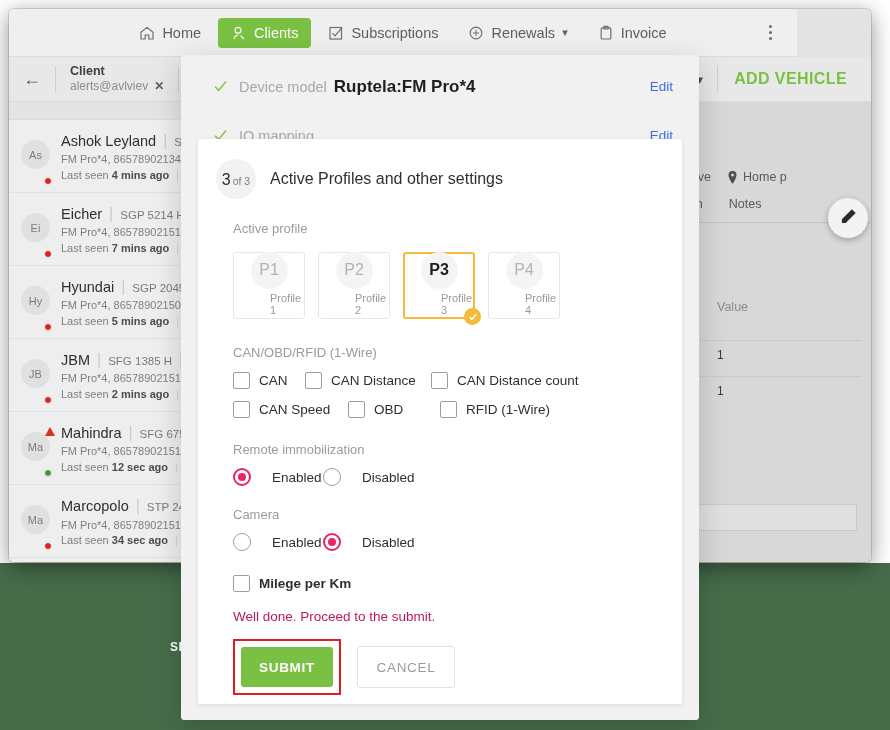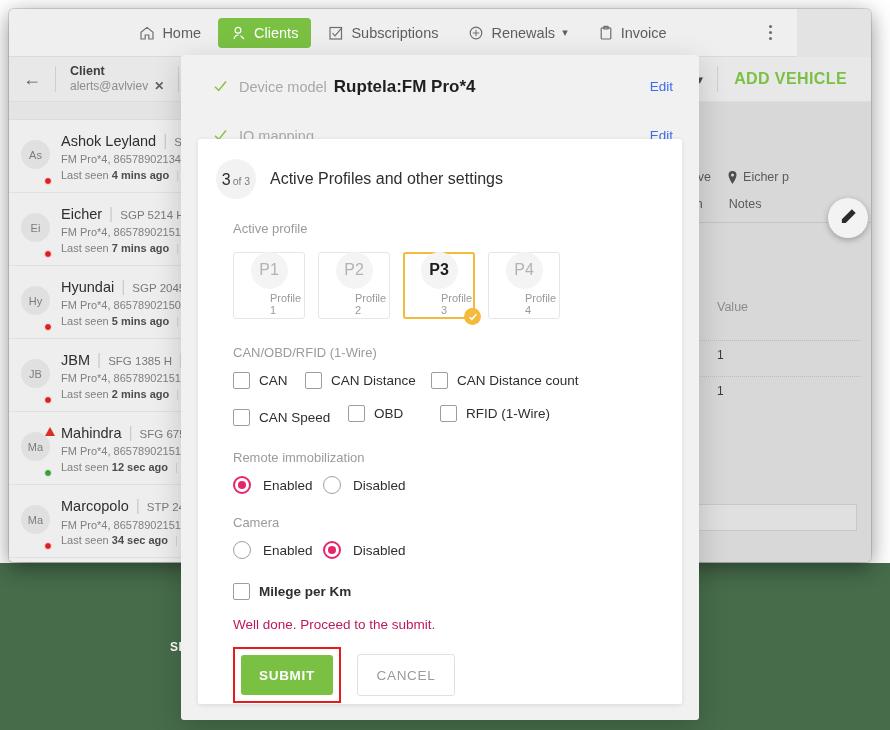--- a/index.html
+++ b/index.html
@@ -282,21 +282,21 @@
     font-size: 13.5px; color: #2f2f2f; cursor: pointer;
   }
   .box {
     width: 17px; height: 17px; border: 1.5px solid #9d9d9d;
     border-radius: 2px; background: #ffffff; flex: 0 0 17px;
   }
 
   
   .rd-row { display: flex; align-items: center; padding-left: 35px; margin-top: 11px; }
   .rd {
-    display: flex; align-items: center; gap: 12px;
+    display: flex; align-items: center; gap: 21px;
     font-size: 13.5px; color: #2f2f2f; cursor: pointer;
   }
   .circ {
     width: 18px; height: 18px; border-radius: 50%;
     border: 1.5px solid #a0a0a0; background: #ffffff;
     flex: 0 0 18px; position: relative;
   }
   .rd.on .circ { border-color: #e8246c; border-width: 2px; }
   .rd.on .circ::after {
     content: ""; position: absolute; inset: 3px;
@@ -582,21 +582,21 @@
 
     <div class="detail-pane">
       <div class="detail-meta">
         <span>Active</span>
         <span style="display:flex;align-items:center;gap:5px;">
           <span class="pin-ico">
             <svg viewBox="0 0 11 13" width="11" height="13" fill="#4f4f4f">
               <path d="M5.5 0a4 4 0 0 0-4 4c0 3 4 9 4 9s4-6 4-9a4 4 0 0 0-4-4zm0 5.5A1.5 1.5 0 1 1 5.5 2.5a1.5 1.5 0 0 1 0 3z"></path>
             </svg>
           </span>
-          <span>Eicher p</span>
+          <span>Home p</span>
         </span>
       </div>
       <div class="detail-tabs">
         <span>iver Identification</span>
         <span>Notes</span>
       </div>
       <div class="tab-underline"></div>
       <div class="fab">
         <span>
           <svg viewBox="0 0 18 18" width="17" height="17" fill="#2b2b2b">
@@ -681,21 +681,21 @@
             <label class="cb" style="width: 126px;">
               <span class="box"></span>
               <span>CAN Distance</span>
             </label>
             <label class="cb" style="width: 180px;">
               <span class="box"></span>
               <span>CAN Distance count</span>
             </label>
           </div>
         <div class="cb-row" id="can-row-2">
-            <label class="cb" style="width: 115px; margin-top: 8px;">
+            <label class="cb" style="width: 115px;">
               <span class="box"></span>
               <span>CAN Speed</span>
             </label>
             <label class="cb" style="width: 92px;">
               <span class="box"></span>
               <span>OBD</span>
             </label>
             <label class="cb" style="width: 140px;">
               <span class="box"></span>
               <span>RFID (1-Wire)</span>

